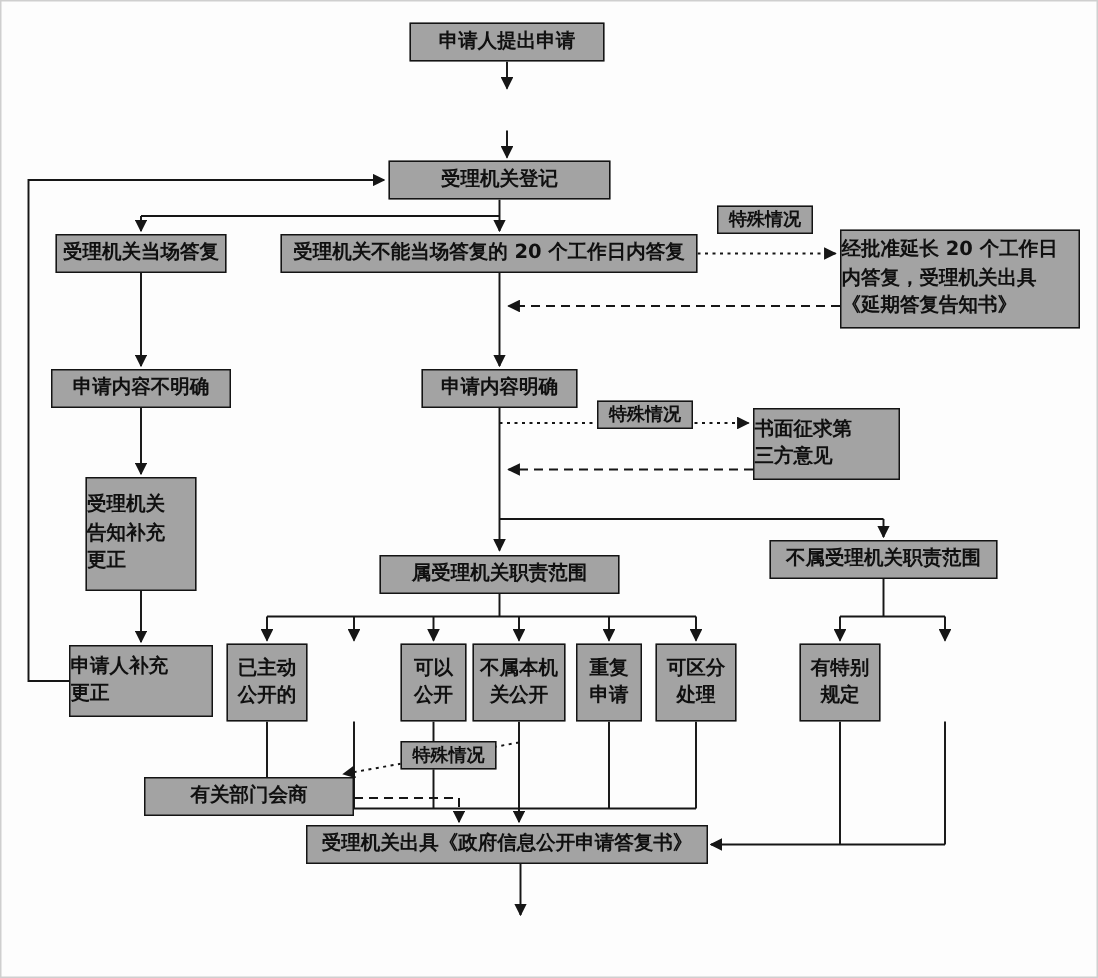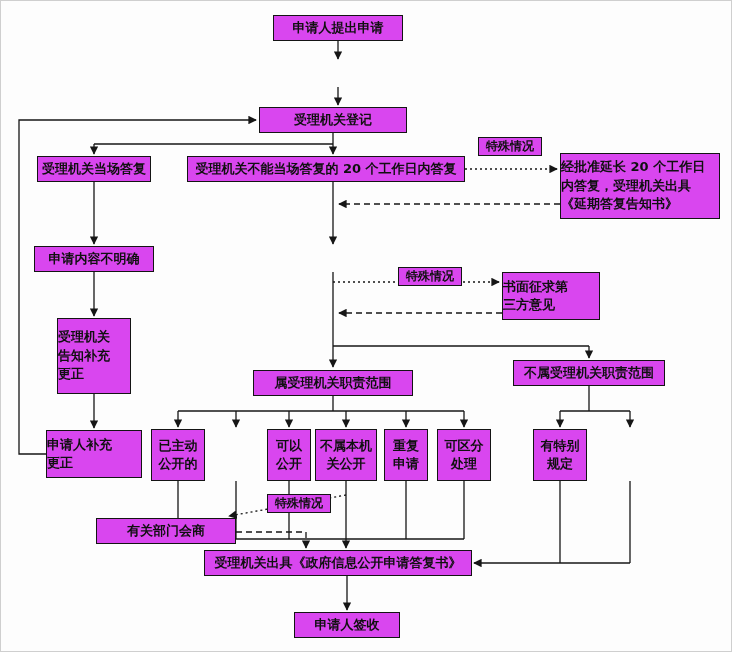--- a/index.html
+++ b/index.html
@@ -3,21 +3,21 @@
 <meta charset="utf-8">
 <style>
   html,body{margin:0;padding:0;background:#ffffff;}
   .stage{
     position:relative;width:732px;height:652px;background:#fdfdfd;
     border:1px solid #cfcfcf;box-sizing:border-box;overflow:hidden;
     font-family:"DejaVu Sans","Liberation Sans",sans-serif;
   }
   svg.wires{position:absolute;left:0;top:0;width:732px;height:652px;z-index:1;}
   .node{
-    position:absolute;box-sizing:border-box;background:#d946ef;
+    position:absolute;box-sizing:border-box;background:#a3a3a3;
     border:1.5px solid #141414;color:#101010;font-weight:700;font-size:13px;
     display:flex;align-items:center;justify-content:center;text-align:center;
     white-space:pre-line;line-height:1.42;z-index:2;
   }
   .sp{font-size:12px;border-width:1.4px;}
   .ta-l{justify-content:flex-start;text-align:left;padding-left:0;}
   path.w{stroke:#161616;stroke-width:1.3;fill:none;}
   path.dot{stroke-dasharray:2 3;}
   path.dash{stroke-dasharray:6 4;}
 </style>
@@ -85,20 +85,21 @@
 
   <div class="node" style="left:272px;top:14px;width:130px;height:26px">申请人提出申请</div>
   <div class="node" style="left:258px;top:106px;width:148px;height:26px">受理机关登记</div>
   <div class="node" style="left:36px;top:155px;width:114px;height:26px">受理机关当场答复</div>
   <div class="node" style="left:186px;top:155px;width:278px;height:26px">受理机关不能当场答复的 20 个工作日内答复</div>
   <div class="node sp" style="left:477px;top:136px;width:64px;height:19px">特殊情况</div>
   <div class="node ta-l" style="left:559px;top:152px;width:160px;height:66px">经批准延长 20 个工作日
 内答复，受理机关出具
 《延期答复告知书》</div>
   <div class="node" style="left:33px;top:245px;width:120px;height:26px">申请内容不明确</div>
+  <div class="node" style="left:280px;top:245px;width:104px;height:26px">申请内容明确</div>
   <div class="node sp" style="left:397px;top:266px;width:64px;height:19px">特殊情况</div>
   <div class="node ta-l" style="left:501px;top:271px;width:98px;height:48px">书面征求第
 三方意见</div>
   <div class="node ta-l" style="left:56px;top:317px;width:74px;height:76px">受理机关
 告知补充
 更正</div>
   <div class="node" style="left:252px;top:369px;width:160px;height:26px">属受理机关职责范围</div>
   <div class="node" style="left:512px;top:359px;width:152px;height:26px">不属受理机关职责范围</div>
   <div class="node ta-l" style="left:45px;top:429px;width:96px;height:48px">申请人补充
 更正</div>
@@ -110,15 +111,14 @@
 关公开</div>
   <div class="node" style="left:383px;top:428px;width:44px;height:52px">重复
 申请</div>
   <div class="node" style="left:436px;top:428px;width:54px;height:52px">可区分
 处理</div>
   <div class="node" style="left:532px;top:428px;width:54px;height:52px">有特别
 规定</div>
   <div class="node sp" style="left:266px;top:493px;width:64px;height:19px">特殊情况</div>
   <div class="node" style="left:95px;top:517px;width:140px;height:26px">有关部门会商</div>
   <div class="node" style="left:203px;top:549px;width:268px;height:26px">受理机关出具《政府信息公开申请答复书》</div>
-  <div class="node" style="left:293px;top:611px;width:106px;height:26px">申请人签收</div>
 
 </div>
 
 </body></html>

